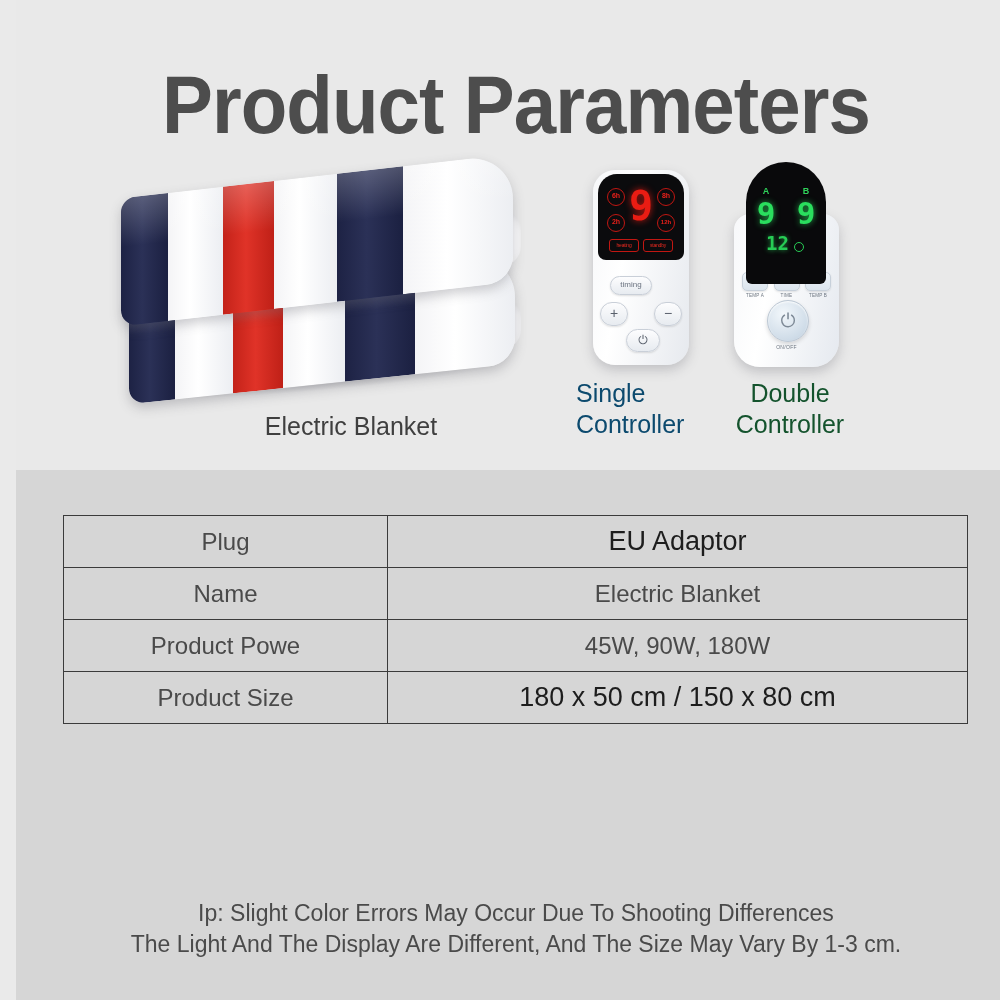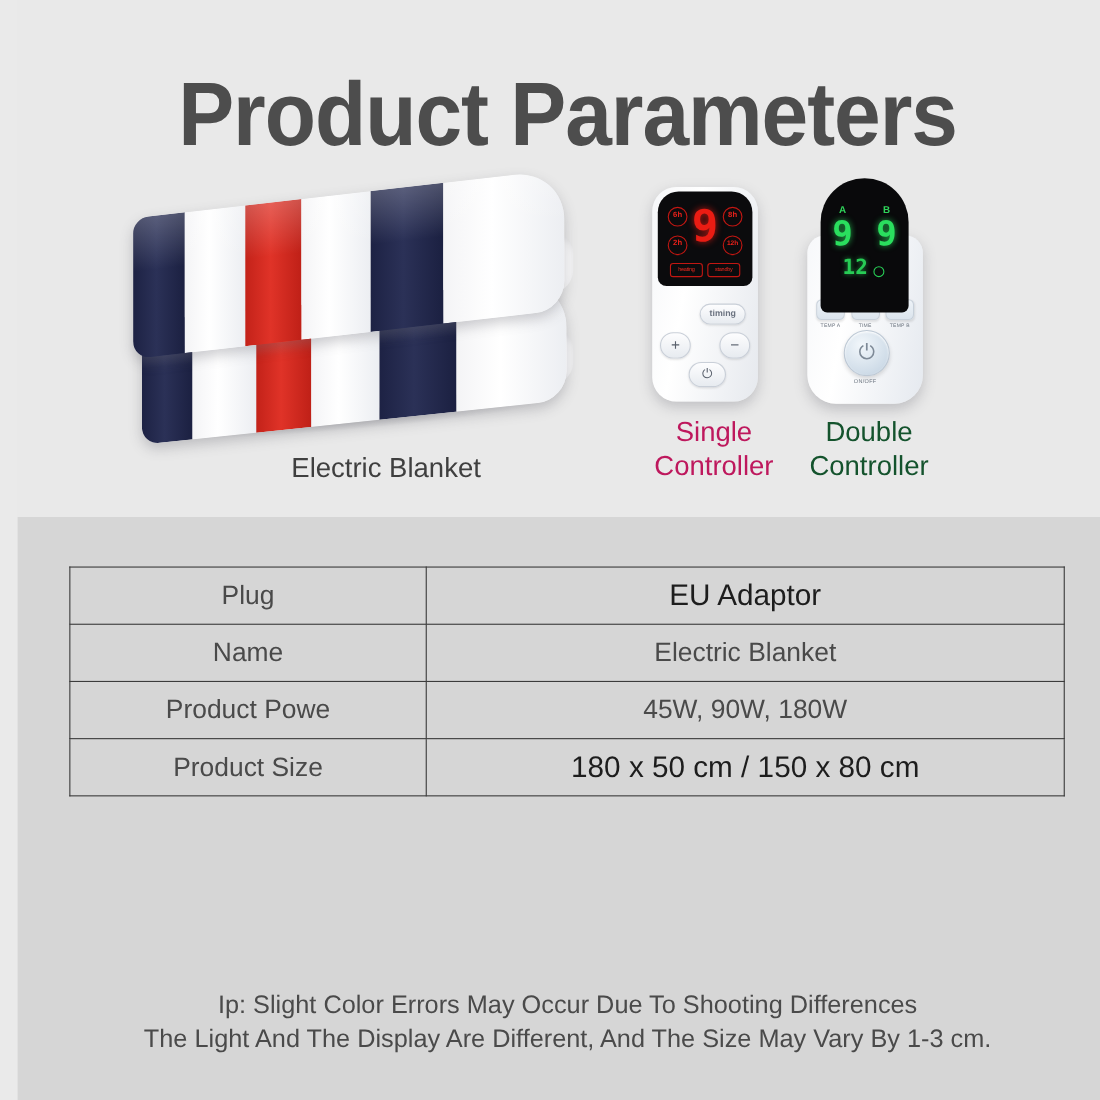--- a/index.html
+++ b/index.html
@@ -85,21 +85,21 @@
     color:#ef2a20;font-size:5px;line-height:10px;text-align:center;letter-spacing:-.2px;overflow:hidden;
   }
   .tagbar.l{left:11px;} .tagbar.r{right:11px;}
   .keys-single{position:absolute;left:0;top:96px;width:96px;height:99px;}
   .btn-oval{
     position:absolute;background:linear-gradient(180deg,#fdfdfe,#e7ebf0);
     border:1px solid #c9cfd8;border-radius:20px;
     box-shadow:0 1px 2px rgba(0,0,0,.12);
     color:#6b7380;font-size:8px;text-align:center;
   }
-  .k-timing{left:43px;top:10px;width:40px;height:17px;line-height:16px;font-weight:bold;}
+  .k-timing{left:17px;top:10px;width:40px;height:17px;line-height:16px;}
   .k-plus{left:7px;top:36px;width:26px;height:22px;line-height:21px;font-size:14px;color:#59606c;}
   .k-minus{right:7px;top:36px;width:26px;height:22px;line-height:21px;font-size:14px;color:#59606c;}
   .k-power{left:33px;top:63px;width:32px;height:21px;line-height:20px;font-size:12px;color:#59606c;}
 
   
   .ctrl-double{position:absolute;left:718px;top:12px;width:105px;height:205px;}
   .body-double{
     position:absolute;left:0;top:52px;width:105px;height:153px;
     background:linear-gradient(100deg,#f7f8fa,#ffffff 35%,#e5e9ef);
     border-radius:16px 16px 26px 26px;box-shadow:0 5px 12px rgba(90,90,100,.28);
@@ -130,22 +130,22 @@
     position:absolute;left:33px;top:86px;width:40px;height:40px;border-radius:50%;
     background:radial-gradient(circle at 38% 32%,#f2f7fb,#cfdce8 70%,#bccbda);
     border:1px solid #bdc8d4;box-shadow:0 2px 4px rgba(0,0,0,.14),inset 0 1px 2px #fff;
     color:#7e8a97;font-size:19px;line-height:39px;text-align:center;
   }
   .onoff{position:absolute;left:0;right:0;top:130px;text-align:center;color:#6d7681;font-size:5px;letter-spacing:.3px;}
 
   
   .cap-blanket{position:absolute;left:140px;top:412px;width:390px;text-align:center;
     font-size:25px;color:#3f3f3f;}
-  .cap-single{position:absolute;left:560px;top:378px;width:146px;text-align:center;
-    font-size:25px;color:#be185d;line-height:31px;}
+  .cap-single{position:absolute;left:560px;top:378px;width:146px;text-align:left;
+    font-size:25px;color:#0c4a6e;line-height:31px;}
   .cap-double{position:absolute;left:700px;top:378px;width:148px;text-align:center;
     font-size:25px;color:#14532d;line-height:31px;}
 
   
   .spec-table{
     position:absolute;left:47px;top:515px;width:905px;
     border-collapse:collapse;table-layout:fixed;
   }
   .spec-table td{
     border:1.6px solid #3b3b3b;height:51px;padding:0 6px;text-align:center;

